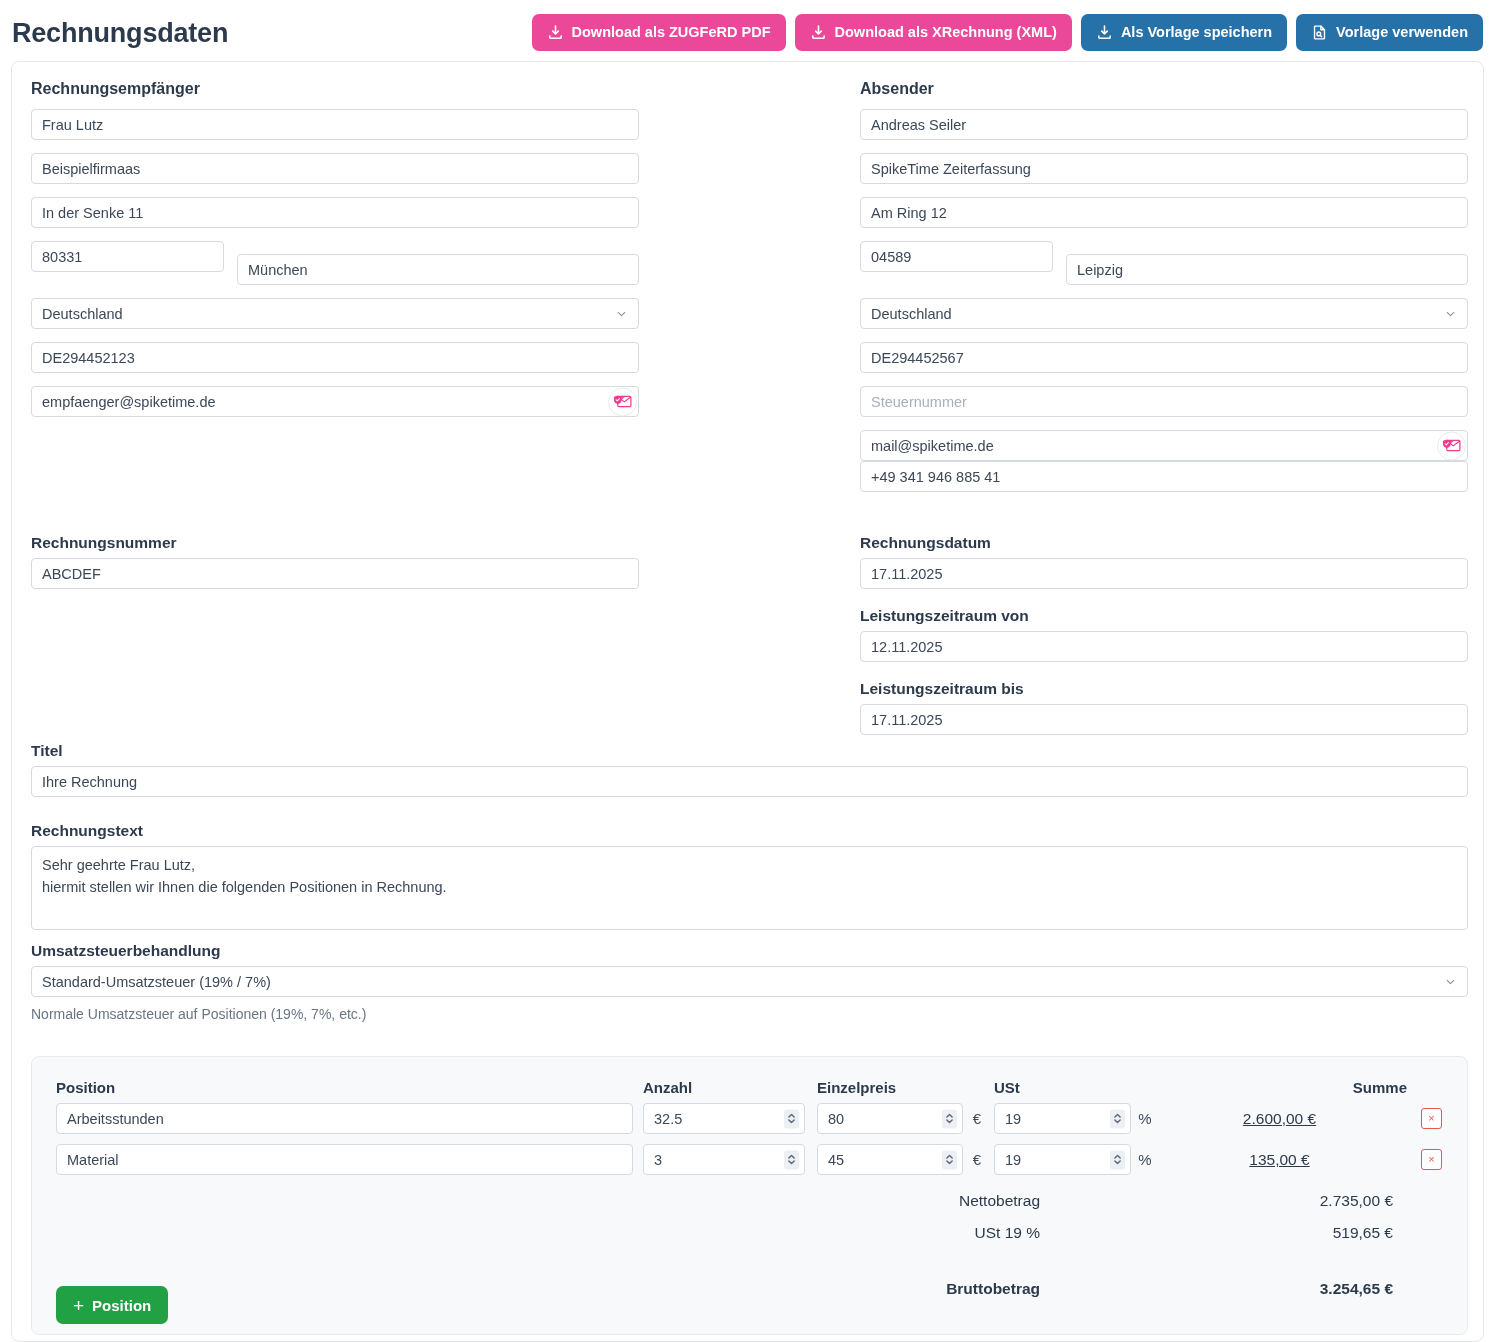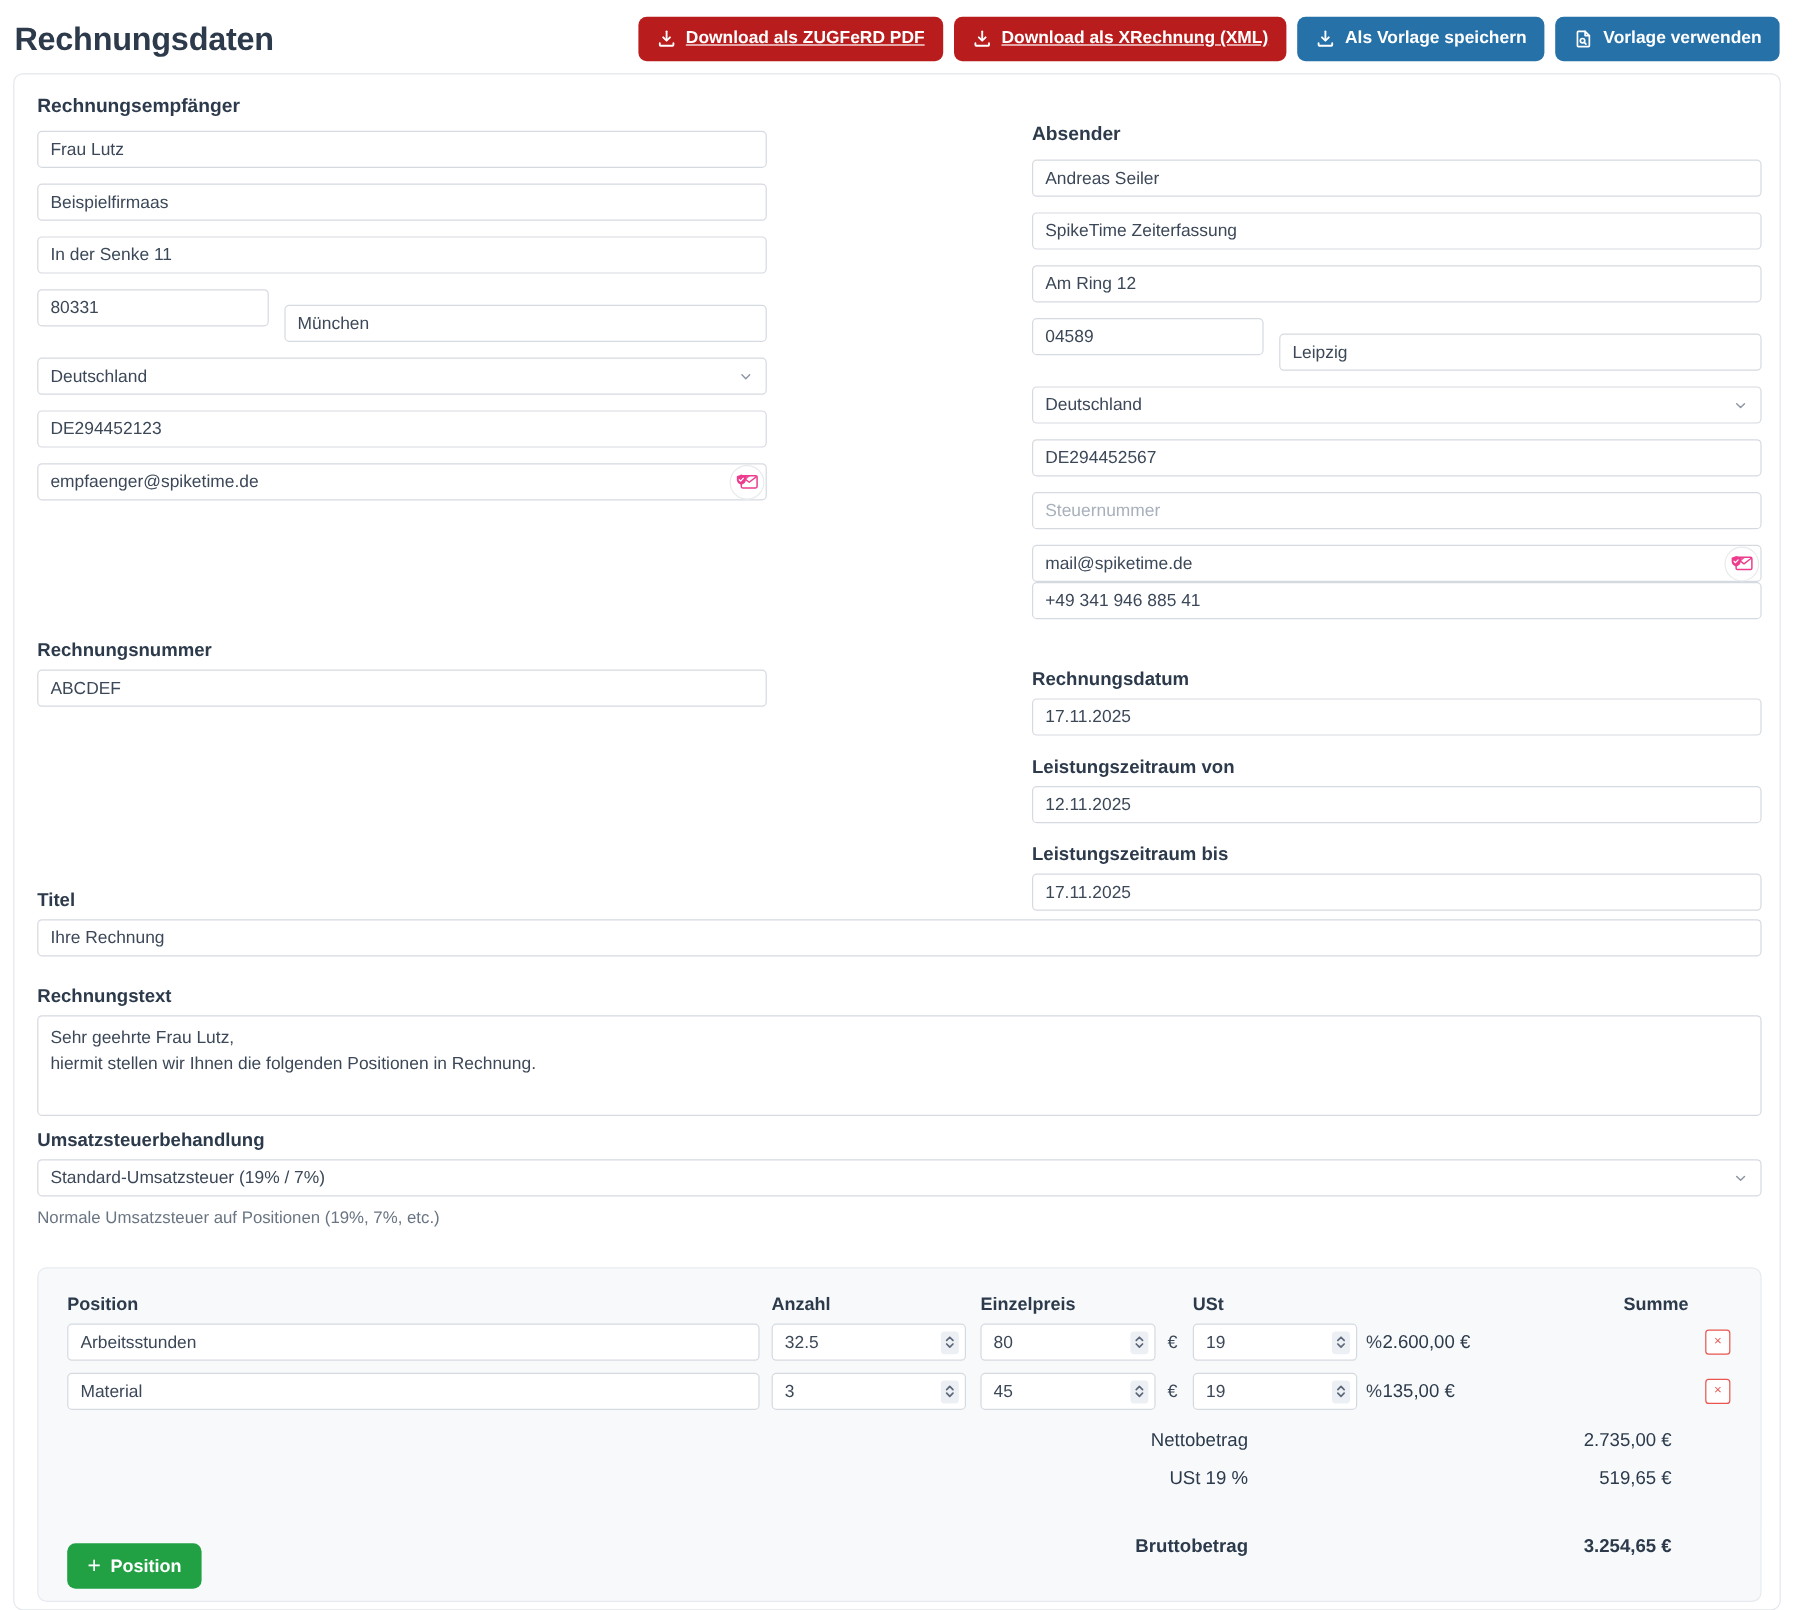--- a/index.html
+++ b/index.html
@@ -27,36 +27,36 @@
     display: flex; gap: 9px; align-items: center;
   }
   .btn {
     display: inline-flex; align-items: center; gap: 8px;
     height: 37px; padding: 0 15px;
     border-radius: 7px; border: none;
     font-size: 14.5px; font-weight: 700; color: #ffffff;
     font-family: "Liberation Sans", sans-serif;
     cursor: pointer; white-space: nowrap; line-height: 1;
   }
-  .btn-green { background: #b91c1c; text-decoration: underline; }
+  .btn-green { background: #ec4899; }
   .btn-blue  { background: #2571a8; }
   .btn .ic { display: inline-flex; width: 17px; height: 17px; flex: 0 0 17px; }
   .btn .ic svg { width: 17px; height: 17px; display: block; }
 
   
   .card {
     position: absolute; left: 11px; top: 61px;
     width: 1473px; height: 1281px;
     background: #ffffff;
     border: 1px solid #e3e7ec;
     border-radius: 8px;
   }
 
   .col-left  { position: absolute; left: 19px;  width: 608px; }
-  .col-right { position: absolute; left: 848px; width: 608px; margin-top: 24px; }
+  .col-right { position: absolute; left: 848px; width: 608px; }
 
   .sec-title {
     font-size: 16px; font-weight: 700; color: #2c3a4b;
     margin: 0 0 11px 0;
   }
   .fld-label {
     font-size: 15.5px; font-weight: 700; color: #2c3a4b;
     margin: 0 0 6px 0;
   }
 
@@ -128,21 +128,21 @@
   .num-field .inp { padding-right: 30px; }
   .spin {
     position: absolute; right: 6px; top: 50%; transform: translateY(-50%);
     width: 15px; height: 19px; border-radius: 3px; background: #eceff3;
     display: flex; flex-direction: column; align-items: center; justify-content: center;
     cursor: pointer; color: #5b6778;
   }
   .spin svg { display: block; }
   .unit { font-size: 15px; color: #3c4858; width: 14px; text-align: center; flex: 0 0 14px; }
 
-  .sum-cell { text-align: left; font-size: 15.5px; color: #2c3a4b; padding-right: 14px; }
+  .sum-cell { text-align: center; font-size: 15.5px; color: #2c3a4b; padding-right: 14px; text-decoration: underline; }
   .del {
     width: 21px; height: 21px; border: 1.5px solid #e8564f; border-radius: 3px;
     background: #fff; color: #e8564f; font-size: 11px; line-height: 1;
     display: flex; align-items: center; justify-content: center; cursor: pointer;
     font-family: "Liberation Sans", sans-serif;
   }
 
   .tot-row { display: grid; grid-template-columns: 1fr 353px 38px; align-items: center; height: 32px; }
   .tot-label { text-align: right; font-size: 15.5px; color: #2c3a4b; padding-right: 14px; }
   .tot-val   { text-align: right; font-size: 15.5px; color: #2c3a4b; padding-right: 14px; }

